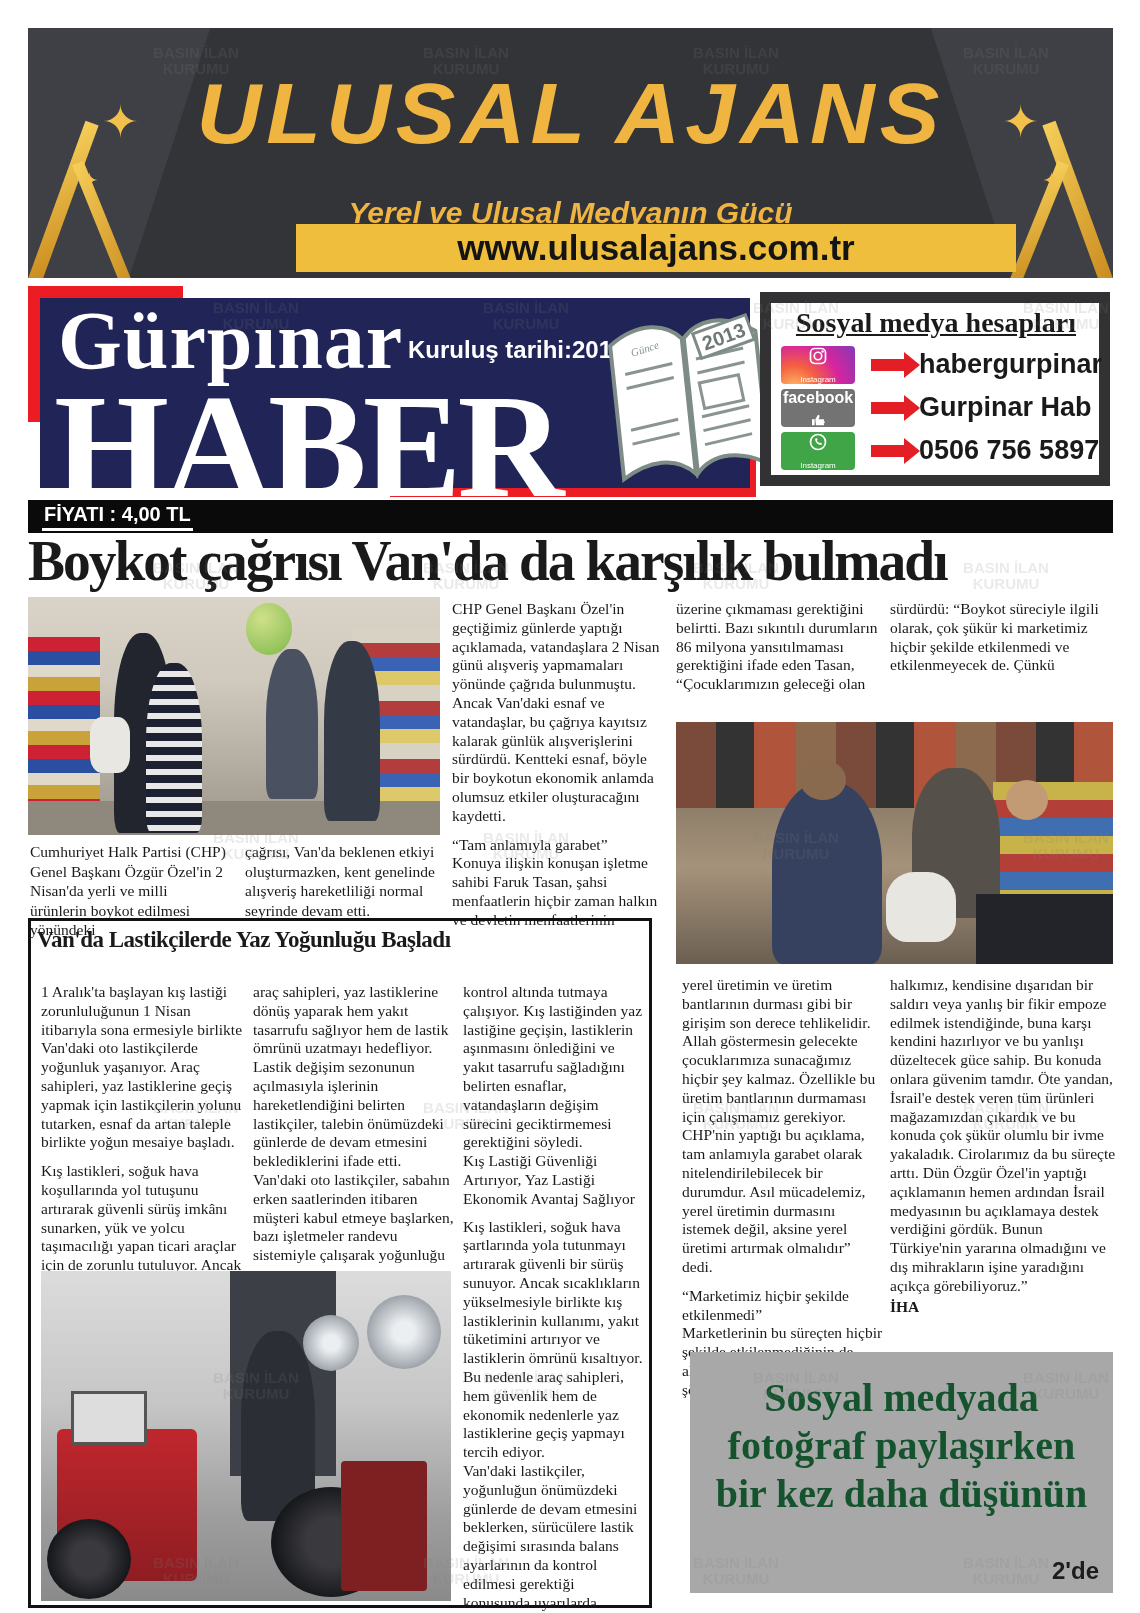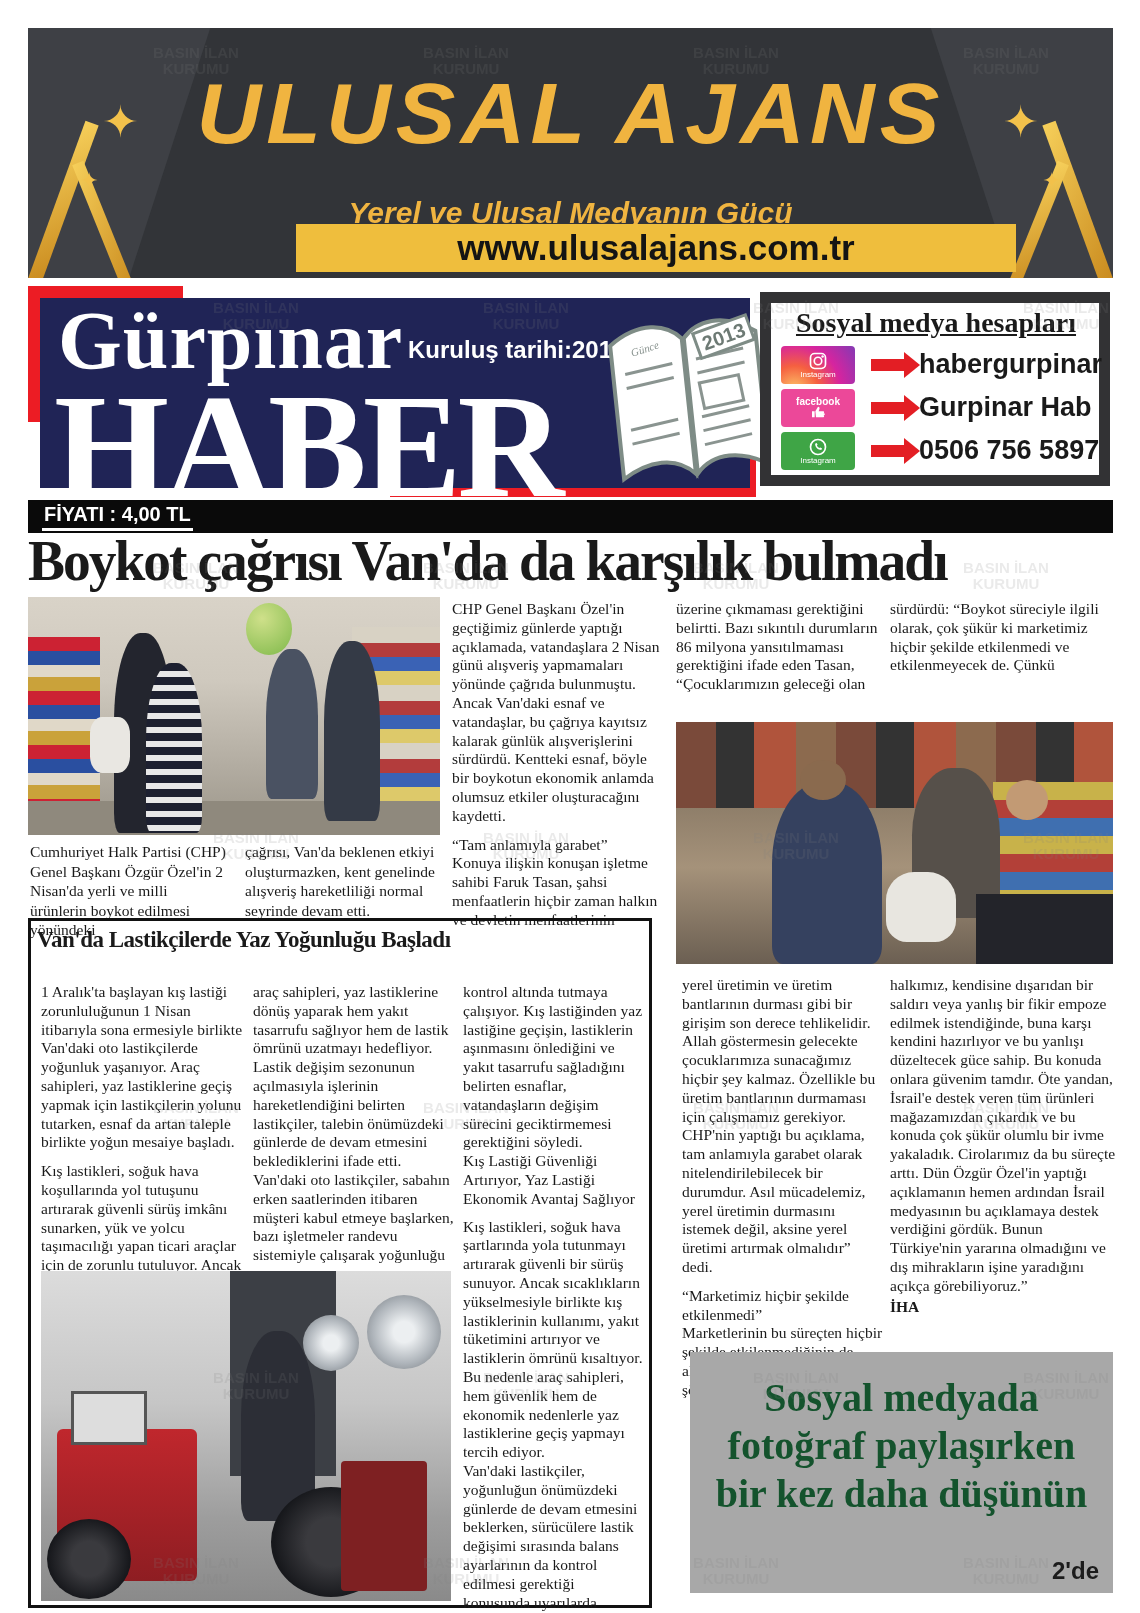--- a/index.html
+++ b/index.html
@@ -33,23 +33,23 @@
     font-weight:bold;font-size:24px;color:#ffffff;}
   .news-logo{position:absolute;left:562px;top:0px;}
 
   
   .social-box{left:760px;top:292px;width:350px;height:194px;background:#ffffff;
     border:11px solid #323234;box-sizing:border-box;padding:4px 8px 4px 10px;}
   .social-title{font-weight:bold;font-size:28px;text-decoration:underline;text-align:center;
     margin:0 0 4px 0;white-space:nowrap;}
   .social-row{display:flex;align-items:center;height:43px;}
   .badge{width:74px;height:38px;border-radius:4px;flex:0 0 auto;display:flex;flex-direction:column;
-    align-items:center;justify-content:center;color:#fff;overflow:hidden;}
+    align-items:center;justify-content:space-between;color:#fff;overflow:hidden;}
   .badge-ig{background:radial-gradient(circle at 18% 115%,#fdc468 0%,#f56040 32%,#d6249f 62%,#833ab4 100%);}
-  .badge-fb{background:#ec4899;font-family:"Liberation Sans",sans-serif;font-weight:bold;font-size:10px;}
+  .badge-fb{background:#737373;font-family:"Liberation Sans",sans-serif;font-weight:bold;font-size:16px;}
   .badge-wa{background:#3fa546;}
   .badge small{font-size:8px;line-height:1;font-family:"Liberation Sans",sans-serif;}
   .arrow{position:relative;width:34px;height:12px;background:#e31e24;margin:0 14px 0 16px;flex:0 0 auto;}
   .arrow::after{content:"";position:absolute;right:-15px;top:-7px;border-top:13px solid transparent;
     border-bottom:13px solid transparent;border-left:16px solid #e31e24;}
   .handle{font-family:"Liberation Sans",sans-serif;font-weight:bold;font-size:27px;white-space:nowrap;}
 
   
   .dateline{left:28px;top:500px;width:1085px;height:33px;background:#0a0a0a;display:flex;
     align-items:center;justify-content:space-between;padding:0 14px;box-sizing:border-box;

